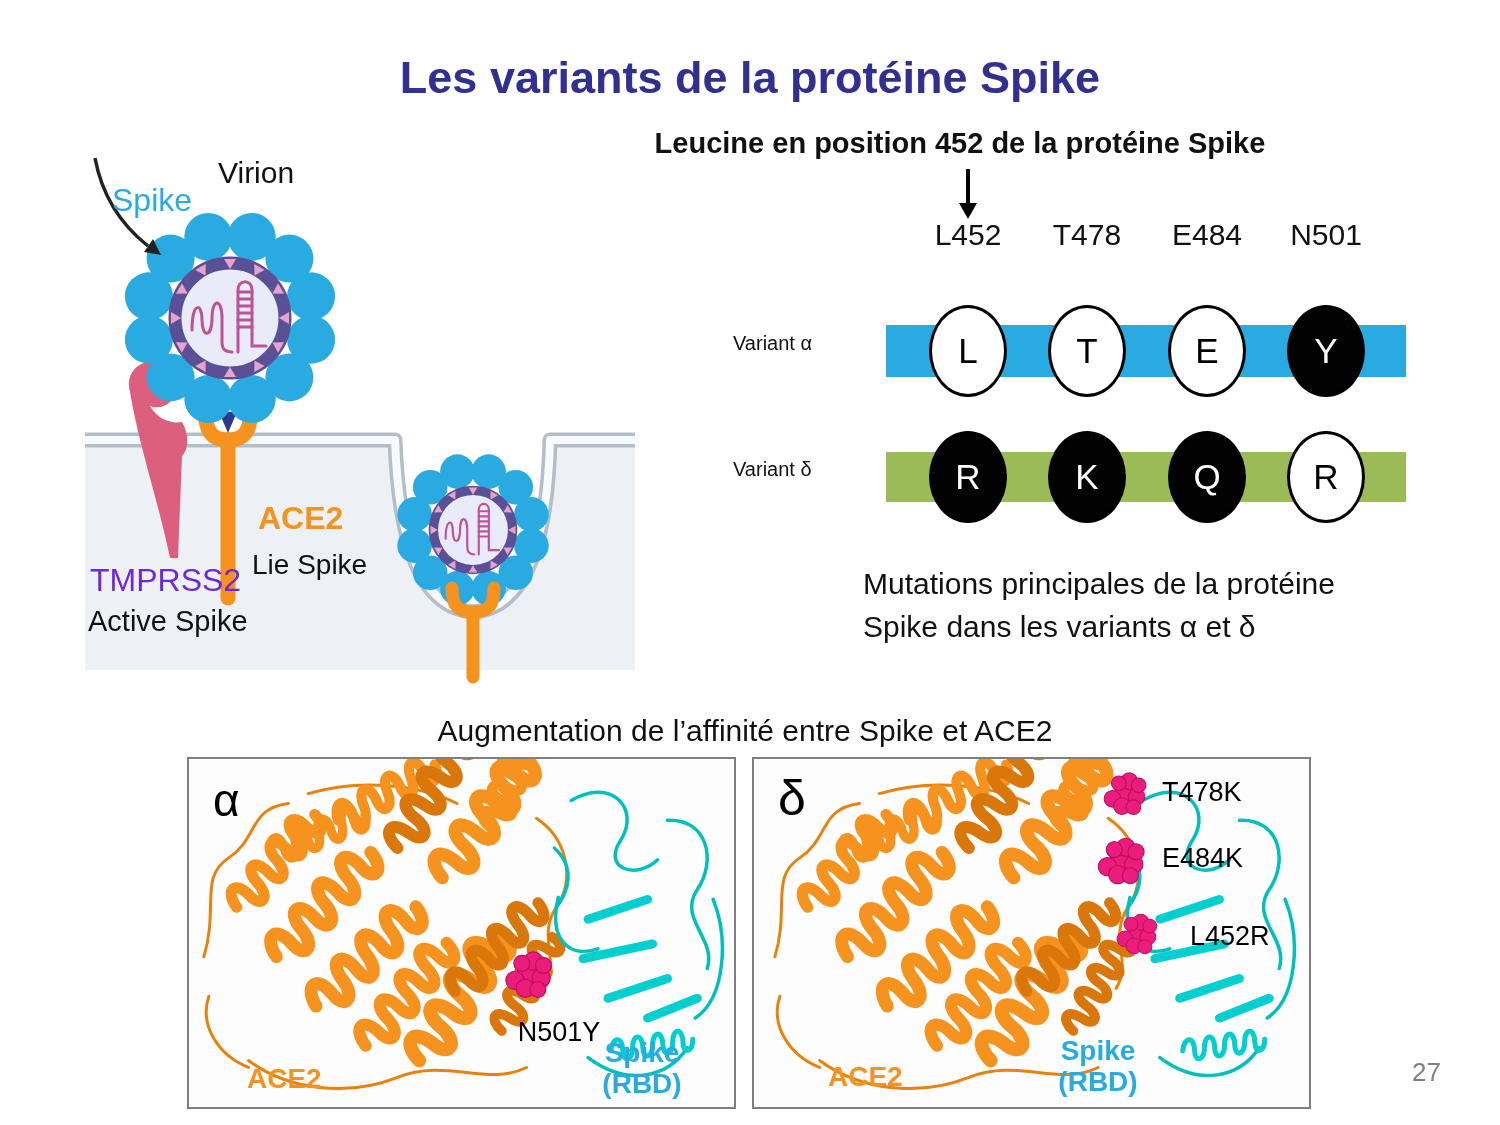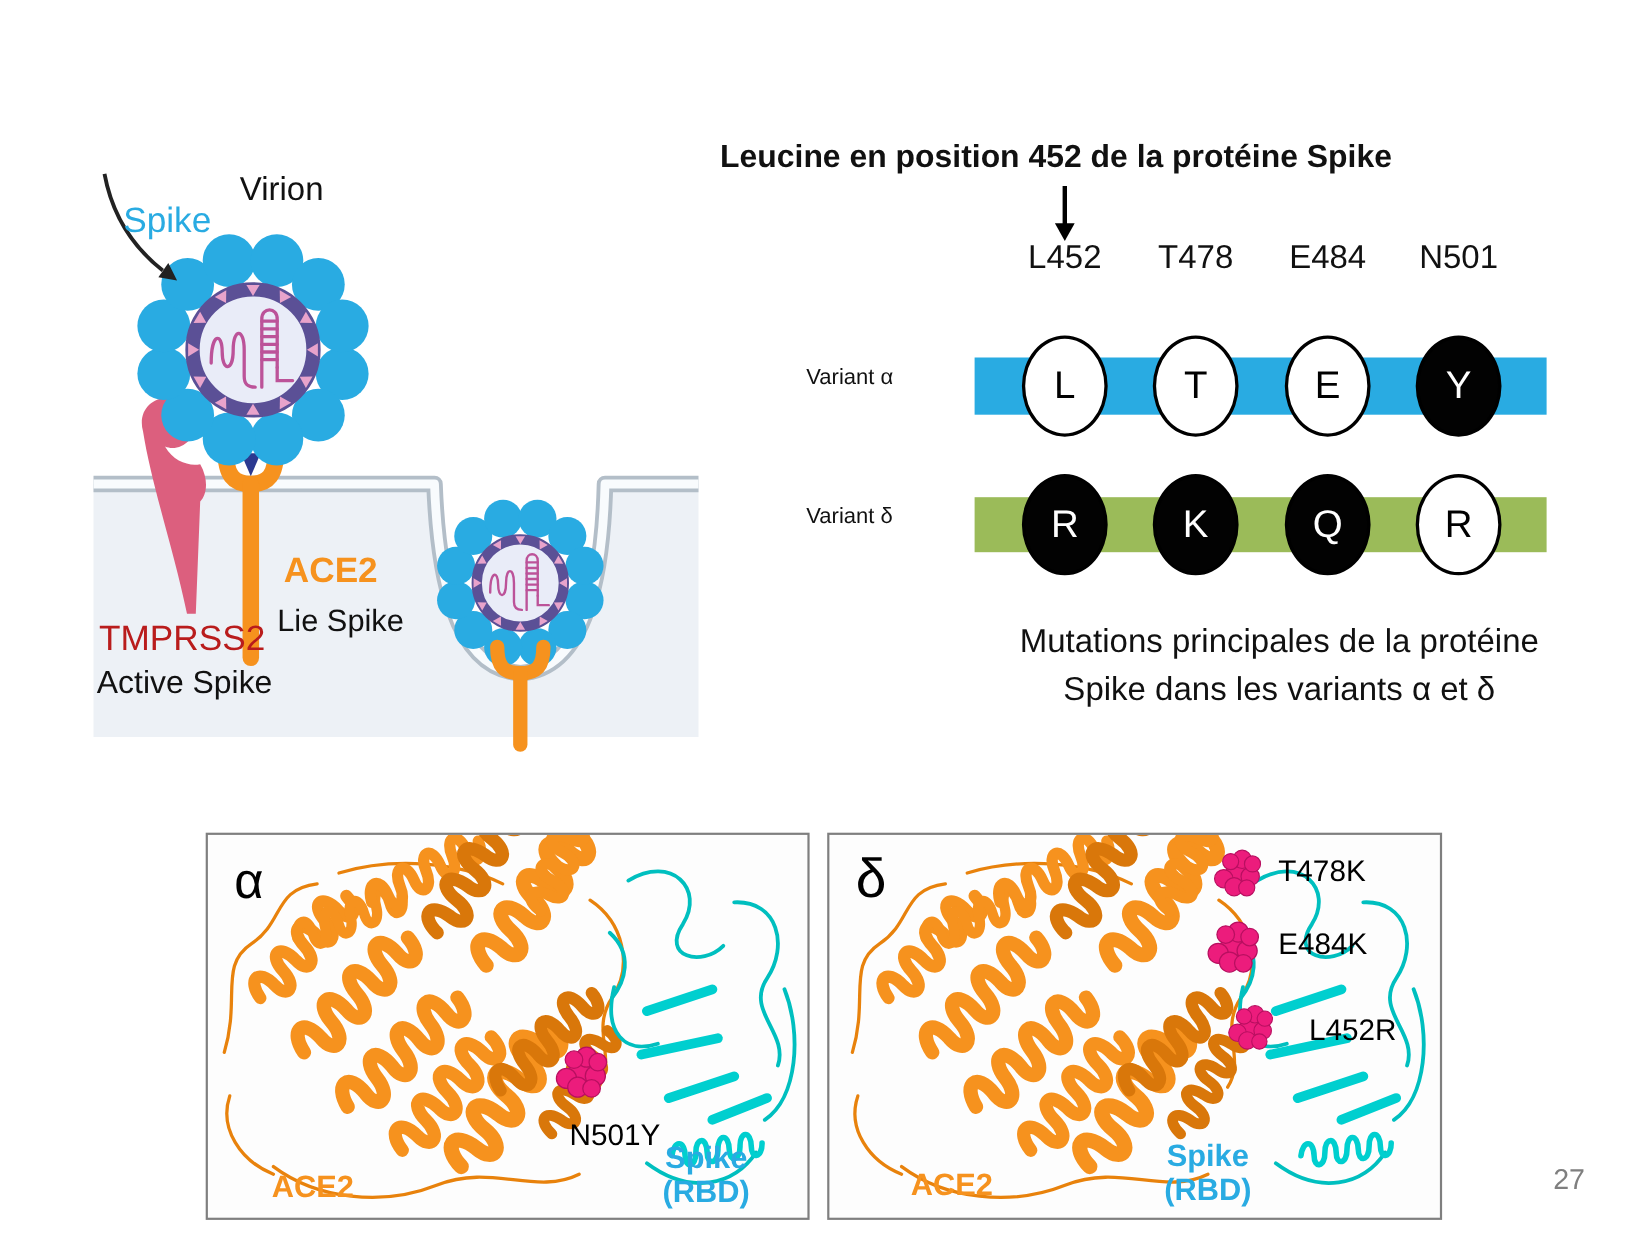--- a/index.html
+++ b/index.html
@@ -11,21 +11,21 @@
   .strain{left:612px;top:220px;font-size:30px;}
   .poslabel{top:218px;width:120px;text-align:center;font-size:30px;}
   .variant-label{font-size:20px;}
   .bar{position:absolute;left:886px;width:520px;}
   .bar-alpha{top:325px;height:52px;background:#29ABE2;}
   .bar-delta{top:452px;height:50px;background:#9BBB59;}
   .residue{position:absolute;width:78px;height:92px;border-radius:50%;background:#fff;
            border:3px solid #000;box-sizing:border-box;display:flex;align-items:center;
            justify-content:center;font-size:35px;color:#000;}
   .residue.mutated{background:#020202;color:#fff;}
-  .caption{left:863px;top:563px;width:600px;text-align:center;font-size:30px;line-height:1.42;}
+  .caption{left:863px;top:563px;width:600px;font-size:30px;line-height:1.42;}
   .heading2{left:295px;top:714px;width:900px;text-align:center;font-size:30px;}
   .panel{position:absolute;top:757px;height:352px;border:2px solid #7f7f7f;box-sizing:border-box;background:#fdfdfd;}
   .panel svg{position:absolute;left:0;top:0;width:100%;height:100%;}
   .panel-alpha{left:187px;width:549px;}
   .panel-delta{left:752px;width:559px;}
   .variant-letter{font-size:46px;color:#000;}
   .mutlabel{font-size:27px;font-weight:normal;color:#000;}
   .ace2label{font-size:28px;font-weight:bold;color:#F6921E;}
   .spikelabel{font-size:28px;font-weight:bold;color:#29ABE2;text-align:center;line-height:1.12;}
   .pagenum{left:1380px;top:1057px;font-size:26px;color:#7f7f7f;margin-left:32px;}
@@ -125,20 +125,21 @@
           <path d="M422,242 L482,222"></path>
           <path d="M462,262 L512,242"></path>
         </g>
         <g fill="none" stroke="#00CFCF" stroke-width="6">
           <use href="#helix" transform="translate(425,295) rotate(-8) scale(0.85)"></use>
         </g>
       </g>
     </defs>
   </svg>
 
+  <div class="abs title">Les variants de la protéine Spike</div>
 
   <div class="abs leucine">Leucine en position 452 de la protéine Spike</div>
 
   <svg class="abs" style="left:952px;top:167px" width="32" height="54">
     <line x1="16" y1="2" x2="16" y2="38" stroke="#000" stroke-width="4"></line>
     <polygon points="7,36 25,36 16,52" fill="#000"></polygon>
   </svg>
 
   <div class="abs poslabel" style="left:908px">L452</div>
   <div class="abs poslabel" style="left:1027px">T478</div>
@@ -186,23 +187,24 @@
     <line x1="413" y1="472" x2="413" y2="537" stroke="#F6921E" stroke-width="13" stroke-linecap="round"></line>
 
     <path d="M35,18 Q45,72 88,106" fill="none" stroke="#222" stroke-width="3.5"></path>
     <polygon points="101,115 84,112 93,99" fill="#222"></polygon>
   </svg>
 
   <div class="abs diag-label" style="left:218px;top:156px">Virion</div>
   <div class="abs diag-label" style="left:112px;top:182px;color:#29ABE2;font-size:32px">Spike</div>
   <div class="abs diag-label" style="left:258px;top:500px;color:#F6921E;font-weight:bold;font-size:32px">ACE2</div>
   <div class="abs diag-label" style="left:252px;top:549px;font-size:28px">Lie Spike</div>
-  <div class="abs diag-label" style="left:90px;top:562px;color:#b91c1c;font-size:32px">TMPRSS2</div>
+  <div class="abs diag-label" style="left:90px;top:562px;color:#6d28d9;font-size:32px">TMPRSS2</div>
   <div class="abs diag-label" style="left:88px;top:605px;font-size:29px">Active Spike</div>
 
+  <div class="abs heading2">Augmentation de l’affinité entre Spike et ACE2</div>
 
   <div class="panel panel-alpha">
     <svg viewBox="0 0 549 352" preserveAspectRatio="none">
       <use href="#protein-complex"></use>
       <use href="#spheres" transform="translate(341,217) scale(1.15)"></use>
     </svg>
     <div class="abs variant-letter" style="left:24px;top:14px">α</div>
     <div class="abs mutlabel" style="left:300px;top:258px;width:140px;text-align:center">N501Y</div>
     <div class="abs ace2label" style="left:58px;top:304px">ACE2</div>
     <div class="abs spikelabel" style="left:398px;top:278px;width:110px">

